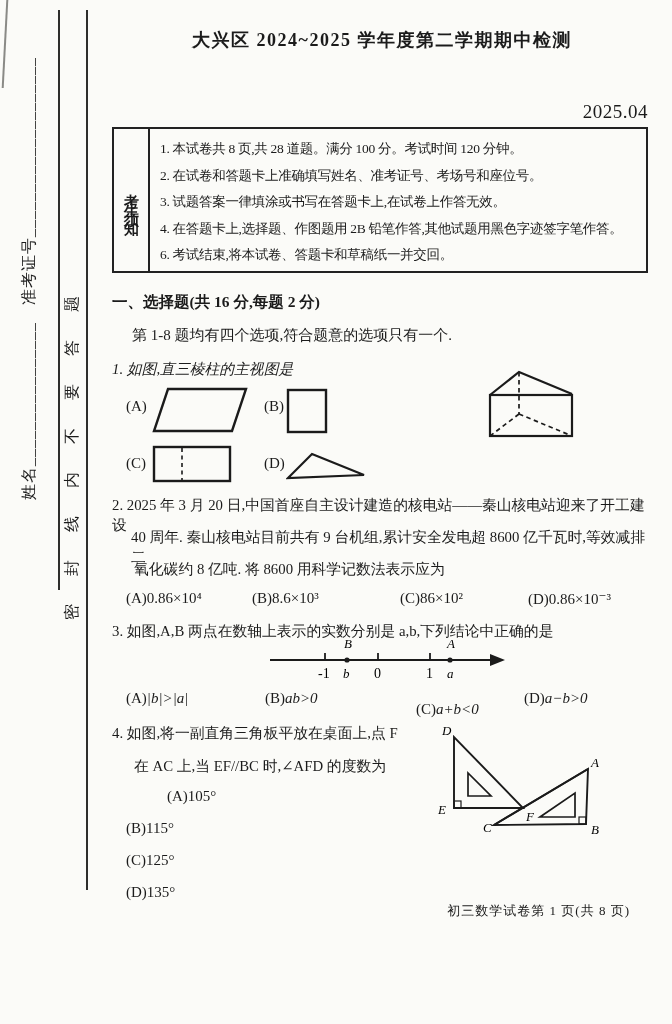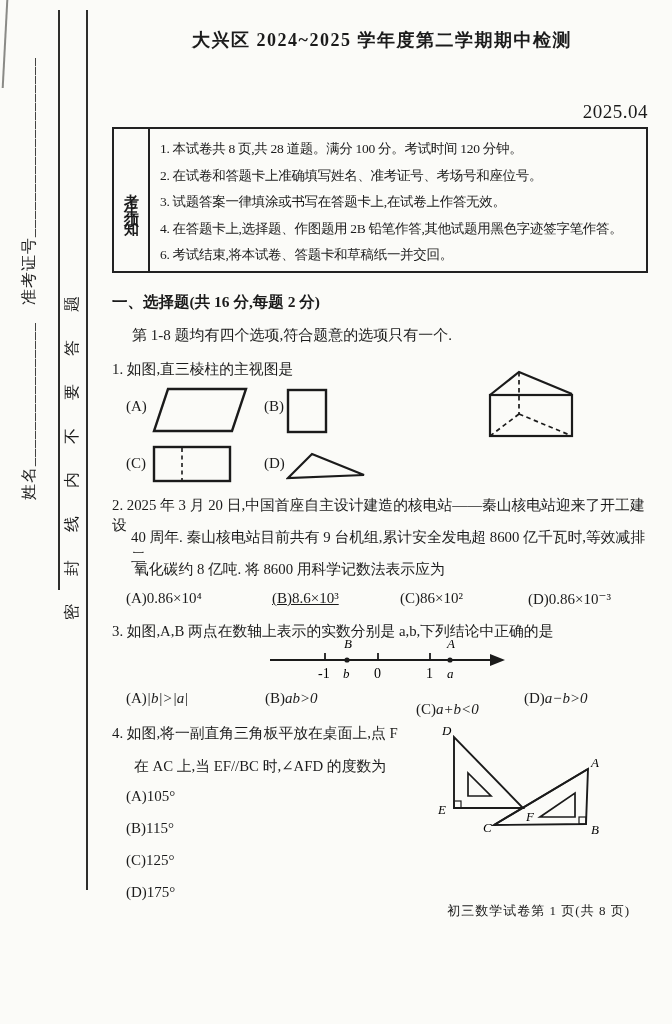--- a/index.html
+++ b/index.html
@@ -33,21 +33,21 @@
   .notice-side{width:34px;border-right:2px solid #222;display:flex;align-items:center;justify-content:center;}
   .notice-side-label{writing-mode:vertical-rl;font-size:15px;font-weight:700;letter-spacing:9px;}
   .notice-list{flex:1;padding:7px 4px 4px 10px;overflow:hidden;}
   .notice-item{font-size:13.5px;line-height:26.5px;white-space:nowrap;letter-spacing:-0.3px;}
 
   
   .sec-heading{left:112px;top:292px;width:540px;font-size:15.5px;font-weight:700;}
   .sec-instruction{left:124px;top:326px;width:540px;font-size:15px;font-weight:400;margin-left:8px;}
 
   .stem{font-size:14.8px;line-height:1.35;}
-  .q1-stem{left:112px;top:360px;width:540px;}
+  .q1-stem{left:112px;top:360px;width:540px;font-style:italic;}
   .q1-figs{left:112px;top:366px;width:540px;height:132px;}
   .opt-label{position:absolute;font-size:15px;}
 
   
   .q2-l1{left:112px;top:496px;width:544px;}
   .q2-l2{left:131px;top:528px;width:522px;}
   .q2-l3{left:134px;top:560px;width:522px;}
   .optrow-item{position:absolute;font-size:15px;white-space:nowrap;}
 
   
@@ -124,21 +124,21 @@
       <line x1="34" y1="46" x2="5" y2="68" stroke="#1b1b1b" stroke-width="1.7" stroke-dasharray="4.5 3.5"></line>
       <line x1="34" y1="46" x2="87" y2="68" stroke="#1b1b1b" stroke-width="1.7" stroke-dasharray="4.5 3.5"></line>
     </svg>
   </div>
 
   <div class="abs stem q2-l1">2. 2025 年 3 月 20 日,中国首座自主设计建造的核电站——秦山核电站迎来了开工建设</div>
   <div class="abs stem q2-l2">40 周年. 秦山核电站目前共有 9 台机组,累计安全发电超 8600 亿千瓦时,等效减排二</div>
   <div class="abs stem q2-l3">氧化碳约 8 亿吨. 将 8600 用科学记数法表示应为</div>
   <div class="abs" style="left:112px;top:590px;width:544px;height:24px;">
     <span class="optrow-item" style="left:14px;"><span>(A)</span><span>0.86×10⁴</span></span>
-    <span class="optrow-item" style="left:160px;text-decoration:underline;"><span>(B)</span><span>8.6×10³</span></span>
+    <span class="optrow-item" style="left:140px;"><span>(B)</span><span>8.6×10³</span></span>
     <span class="optrow-item" style="left:288px;"><span>(C)</span><span>86×10²</span></span>
     <span class="optrow-item" style="left:416px;"><span>(D)</span><span>0.86×10⁻³</span></span>
   </div>
 
   <div class="abs stem q3-stem">3. 如图,A,B 两点在数轴上表示的实数分别是 a,b,下列结论中正确的是</div>
   <svg class="abs numline" width="240" height="48" viewBox="0 0 240 48">
     <line x1="2" y1="24" x2="224" y2="24" stroke="#1b1b1b" stroke-width="2"></line>
     <polygon points="222,18 237,24 222,30" fill="#1b1b1b"></polygon>
     <line x1="57" y1="17" x2="57" y2="24" stroke="#1b1b1b" stroke-width="1.8"></line>
     <line x1="110" y1="17" x2="110" y2="24" stroke="#1b1b1b" stroke-width="1.8"></line>
@@ -155,24 +155,24 @@
   </svg>
   <div class="abs" style="left:112px;top:690px;width:544px;height:24px;">
     <span class="optrow-item" style="left:14px;"><span>(A)</span><span class="mathv">|b|&gt;|a|</span></span>
     <span class="optrow-item" style="left:153px;"><span>(B)</span><span class="mathv">ab&gt;0</span></span>
     <span class="optrow-item" style="left:304px;margin-top:11px;"><span>(C)</span><span class="mathv">a+b&lt;0</span></span>
     <span class="optrow-item" style="left:412px;"><span>(D)</span><span class="mathv">a−b&gt;0</span></span>
   </div>
 
   <div class="abs stem q4-l1">4. 如图,将一副直角三角板平放在桌面上,点 F</div>
   <div class="abs stem q4-l2">在 AC 上,当 EF//BC 时,∠AFD 的度数为</div>
-  <span class="q4-opt" style="top:788px;"><span>(A)</span><span>105°</span></span>
+  <span class="q4-opt" style="top:788px;margin-left:41px;"><span>(A)</span><span>105°</span></span>
   <span class="q4-opt" style="top:820px;"><span>(B)</span><span>115°</span></span>
   <span class="q4-opt" style="top:852px;"><span>(C)</span><span>125°</span></span>
-  <span class="q4-opt" style="top:884px;"><span>(D)</span><span>175°</span></span>
+  <span class="q4-opt" style="top:884px;"><span>(D)</span><span>135°</span></span>
 
   <svg class="abs q4-fig" width="185" height="125" viewBox="0 0 185 125">
 
     <polygon points="26,15 26,86 95,86" fill="none" stroke="#1b1b1b" stroke-width="1.9"></polygon>
     <rect x="26" y="79" width="7" height="7" fill="none" stroke="#1b1b1b" stroke-width="1.2"></rect>
     <polygon points="40,51 40,74 63,74" fill="none" stroke="#1b1b1b" stroke-width="1.7"></polygon>
 
     <polygon points="66,103 158,102 160,47" fill="none" stroke="#1b1b1b" stroke-width="1.9"></polygon>
     <line x1="66" y1="103" x2="160" y2="47" stroke="#1b1b1b" stroke-width="1.9"></line>
     <rect x="151" y="95" width="7" height="7" fill="none" stroke="#1b1b1b" stroke-width="1.2"></rect>

